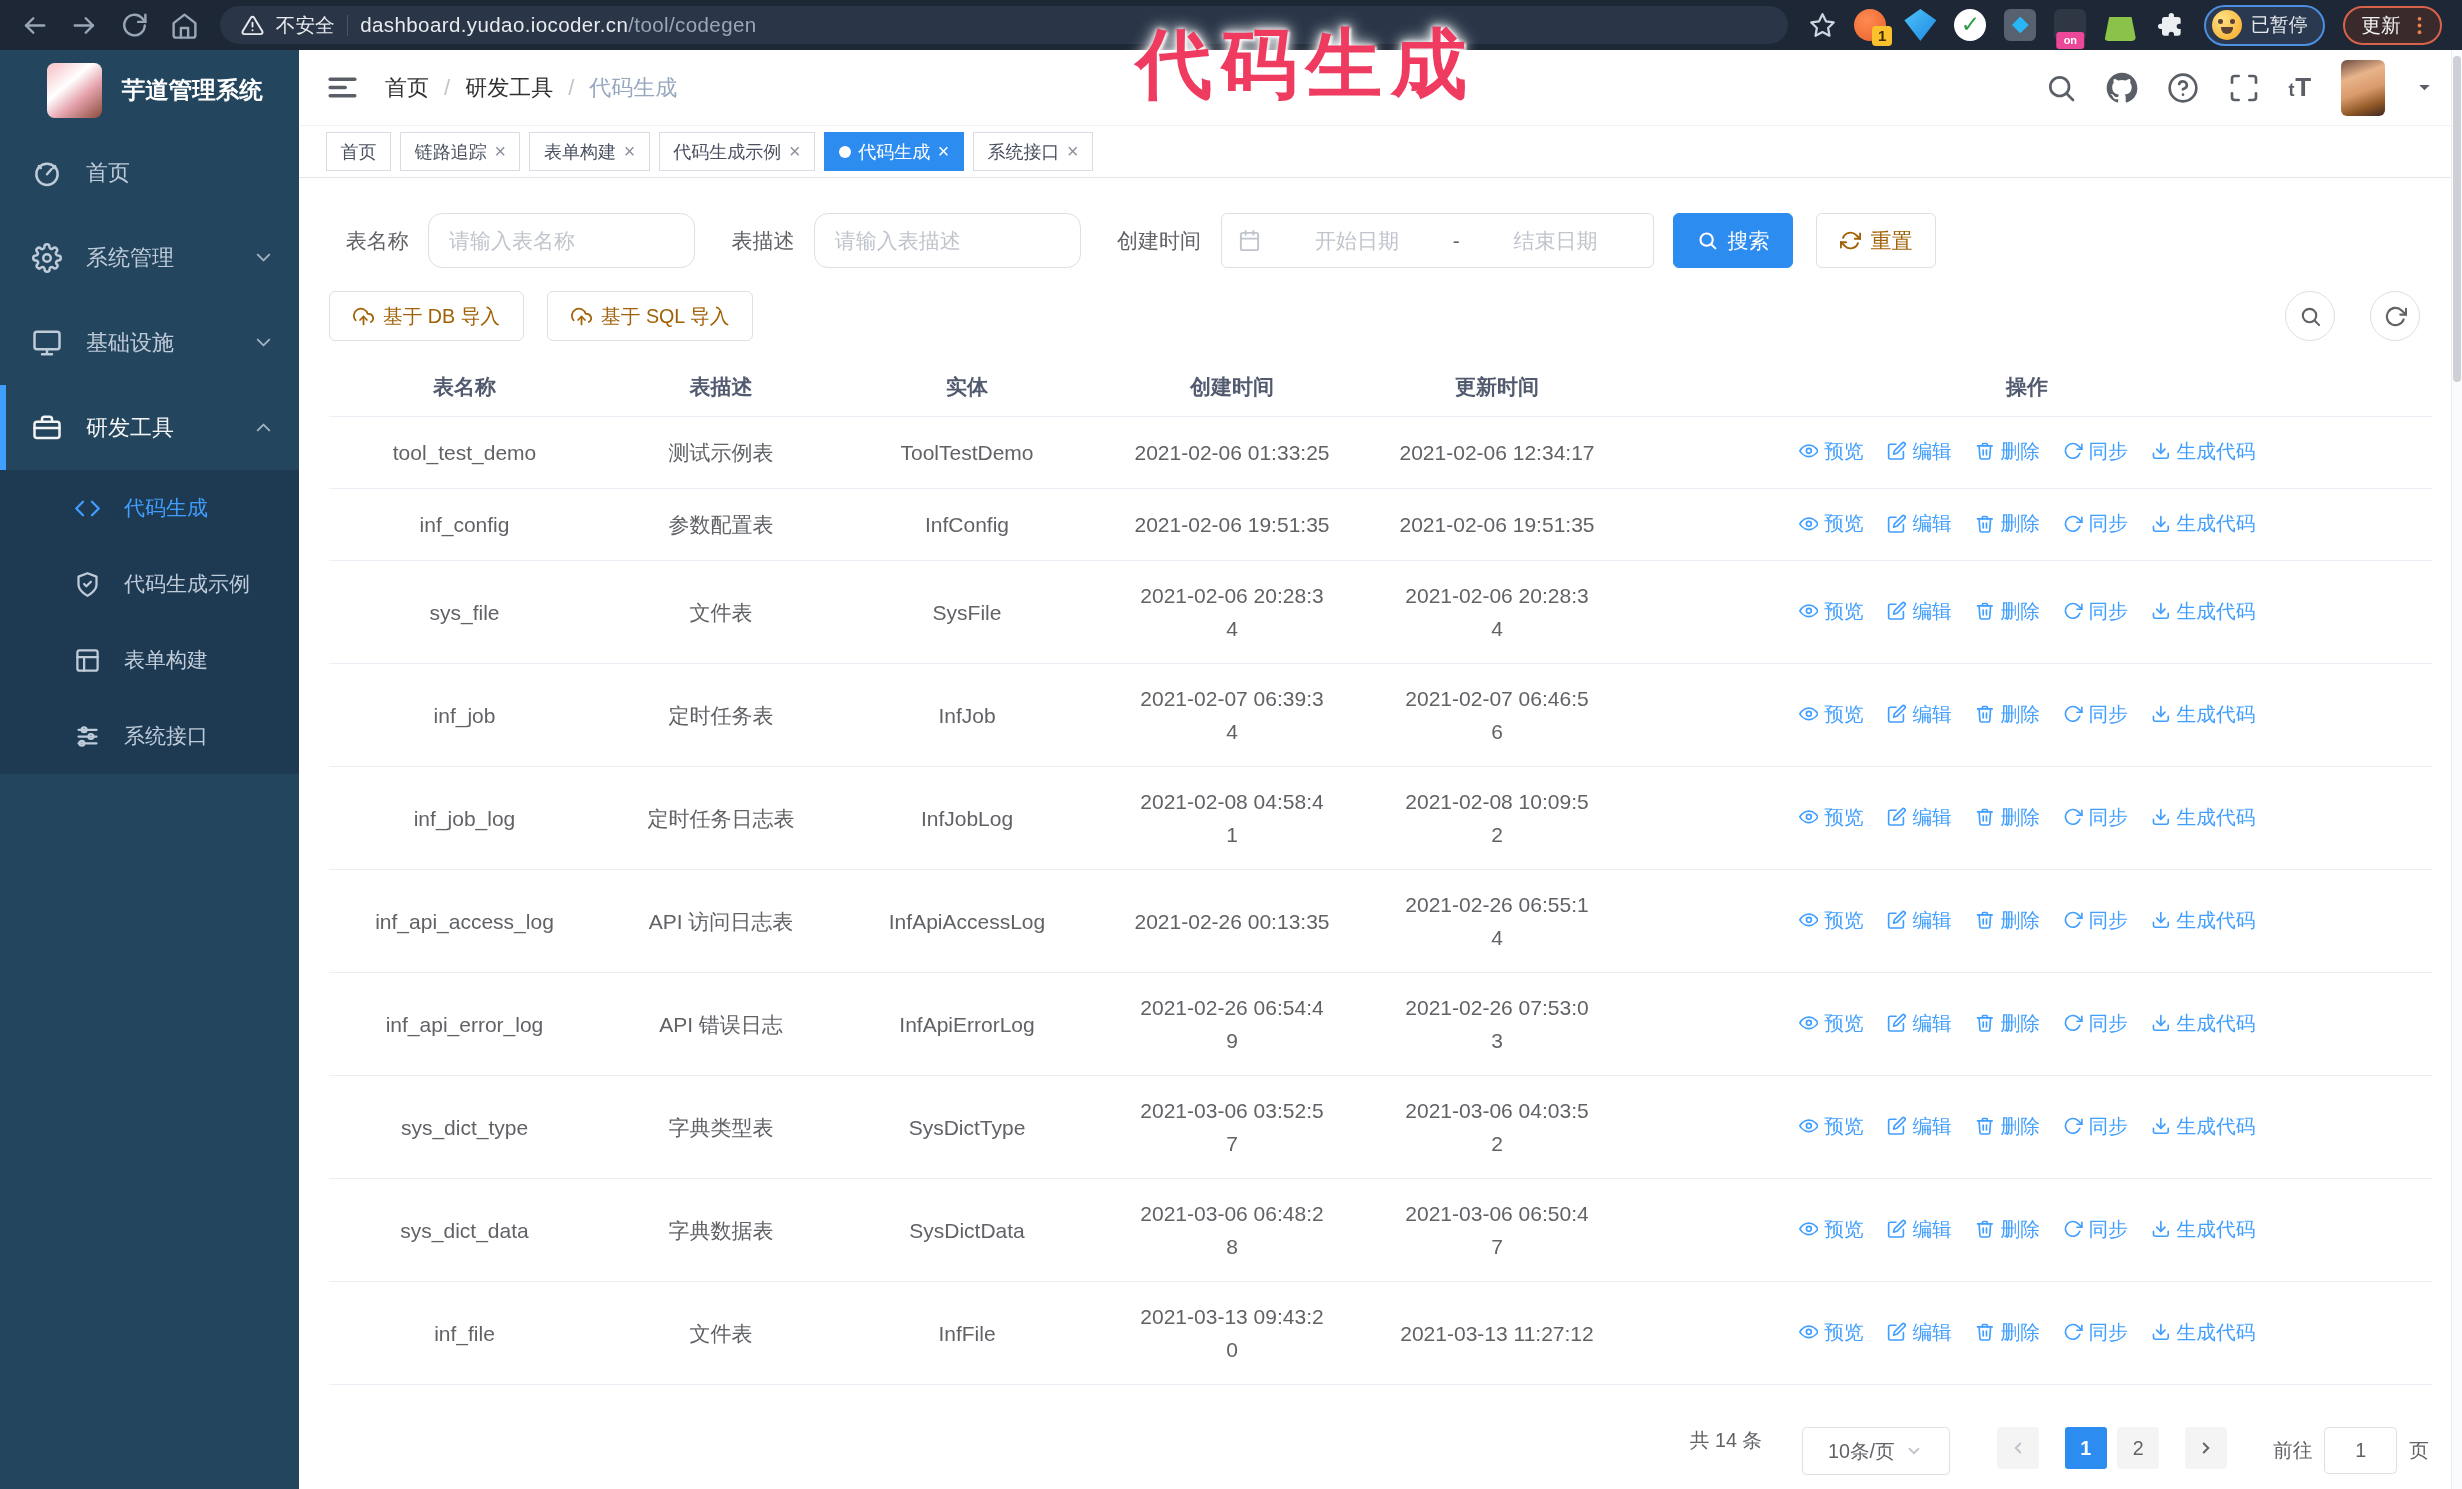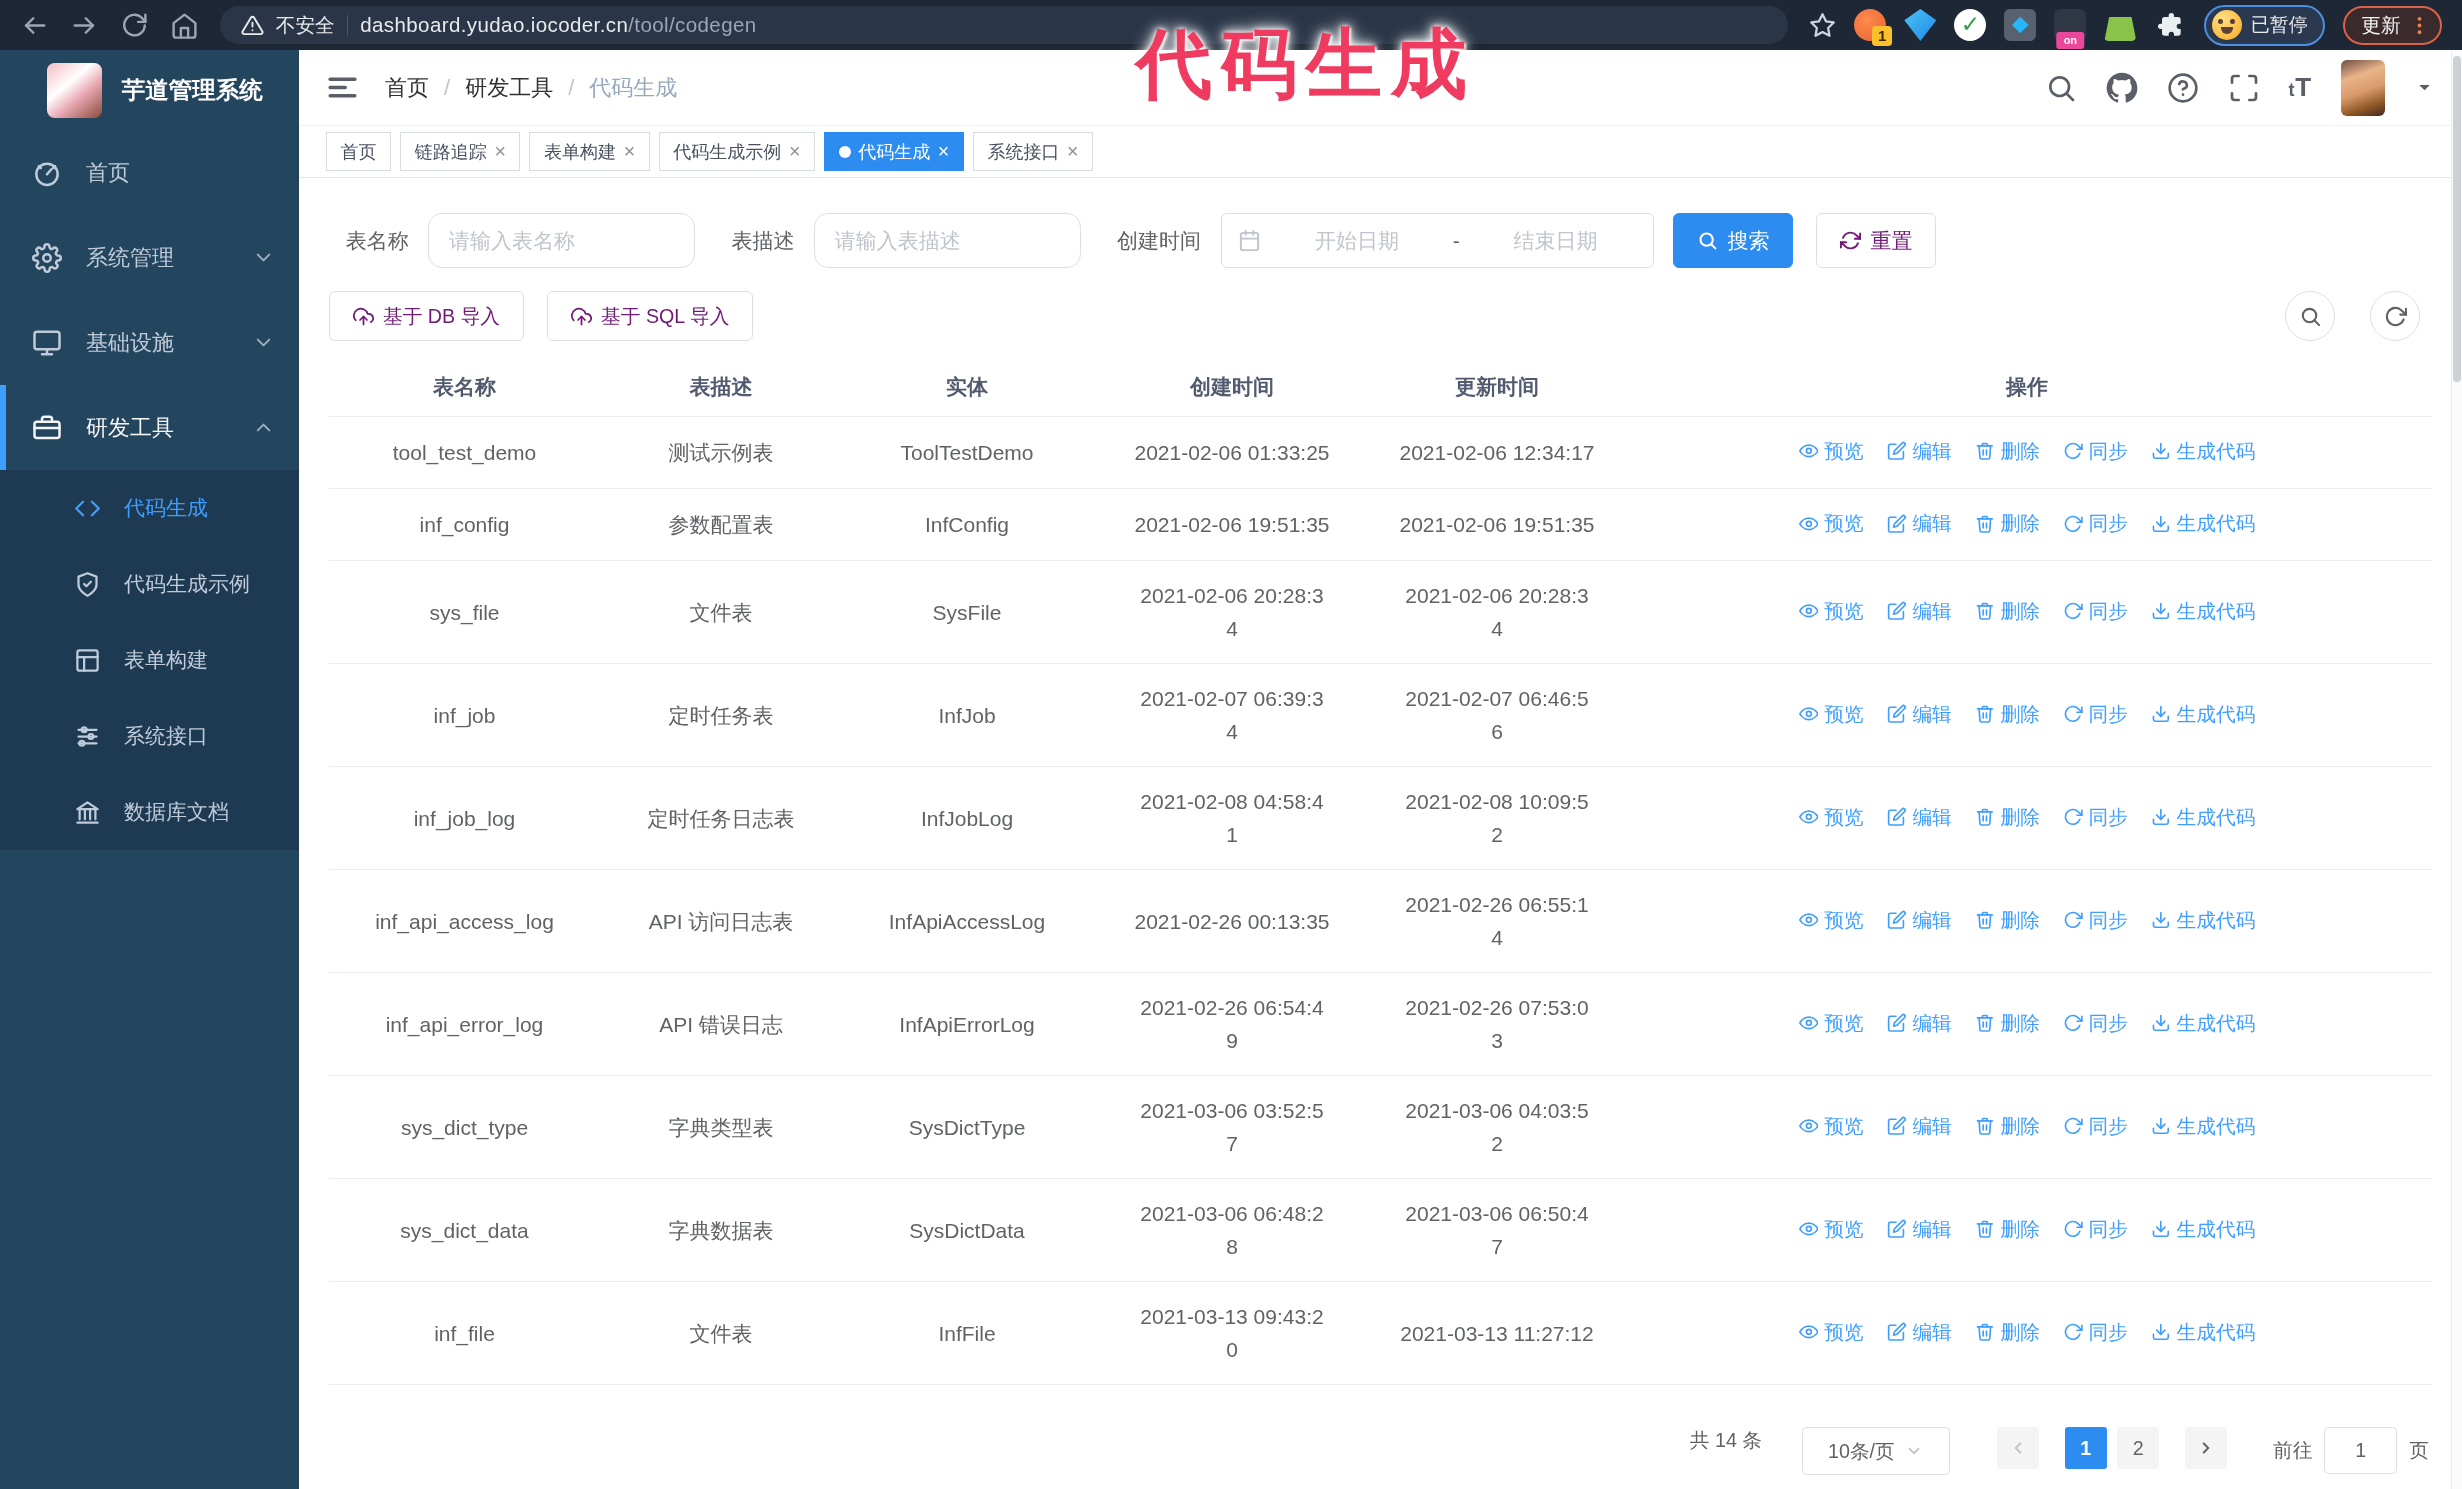--- a/index.html
+++ b/index.html
@@ -94,21 +94,21 @@
   .f-input { width:267px; height:55px; border:1.5px solid #dcdfe6; border-radius:14px; padding:0 19.7px;
     font-size:21px; color:#606266; font-family:inherit; outline:none; }
   .f-input::placeholder { color:#c0c4cc; }
   .date-range { width:433px; height:55px; border:1.5px solid #dcdfe6; border-radius:6px;
     display:flex; align-items:center; padding:0 16.7px; gap:15px; color:#c0c4cc; font-size:21px; }
   .date-range .cal { width:23px; height:23px; color:#c0c4cc; flex:0 0 auto; }
   .date-range .d-ph { flex:1 1 auto; text-align:center; }
   .date-range .d-sep { color:#606266; }
   .btn { height:55px; display:inline-flex; align-items:center; justify-content:center; gap:9px;
     border-radius:6px; font-size:21px; cursor:pointer; border:1.5px solid #dcdfe6; background:#fff;
-    color:#701a75; padding:0 23px; white-space:nowrap; }
+    color:#a16207; padding:0 23px; white-space:nowrap; }
   .btn .b-ic { width:21px; height:21px; }
   .btn.primary { background:#2d8cf0; border-color:#2d8cf0; color:#fff; }
   .btn-search { margin-left:19.7px; }
   .btn-reset { margin-left:23px; }
 
   .toolbar-row { display:flex; align-items:center; margin-top:23px; }
   .toolbar-row .btn { height:50px; font-size:19.7px; }
   .toolbar-row .btn + .btn { margin-left:23px; }
   .right-tools { margin-left:auto; display:flex; gap:35px; padding-right:12px; }
   .circle-btn { width:50px; height:50px; border-radius:50%; border:1.5px solid #dcdfe6; background:#fff;
@@ -343,30 +343,20 @@
                   <line x1="4" y1="6" x2="20" y2="6"></line>
                   <line x1="4" y1="12" x2="20" y2="12"></line>
                   <line x1="4" y1="18" x2="20" y2="18"></line>
                   <circle cx="9" cy="6" r="2.2"></circle>
                   <circle cx="15" cy="12" r="2.2"></circle>
                   <circle cx="7" cy="18" r="2.2"></circle>
                 </svg>
               </span>
               <span class="mi-label">系统接口</span>
             </div>
-            <div class="sub-item">
-              <span class="mi-icon">
-                <svg viewBox="0 0 24 24" fill="none" stroke="currentColor" stroke-width="2" stroke-linecap="round" stroke-linejoin="round">
-                  <path d="M3 21h18"></path>
-                  <path d="M5 18V9M9.7 18V9M14.3 18V9M19 18V9"></path>
-                  <path d="M3 9h18L12 3 3 9z"></path>
-                </svg>
-              </span>
-              <span class="mi-label">数据库文档</span>
-            </div>
           </div>
         </nav>
     </aside>
 
     <div class="main">
       <div class="navbar">
         <span class="hamburger">
             <svg viewBox="0 0 24 24" fill="none" stroke="currentColor" stroke-width="2.4" stroke-linecap="round">
               <line x1="3" y1="6" x2="21" y2="6"></line>
               <line x1="3" y1="12" x2="14" y2="12"></line>

